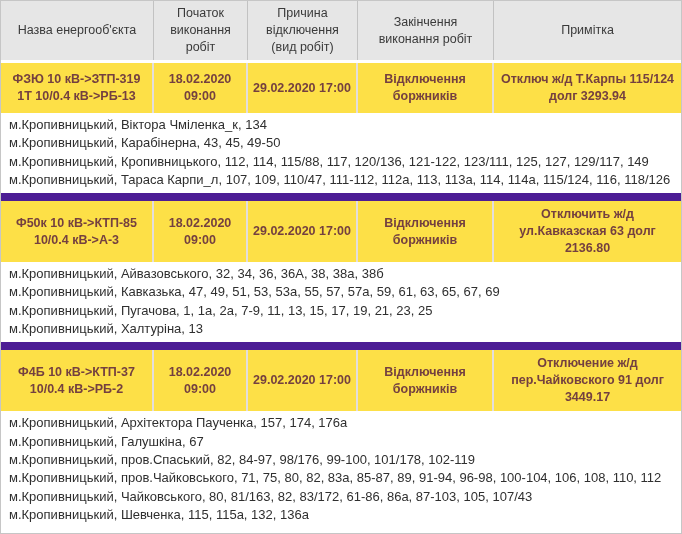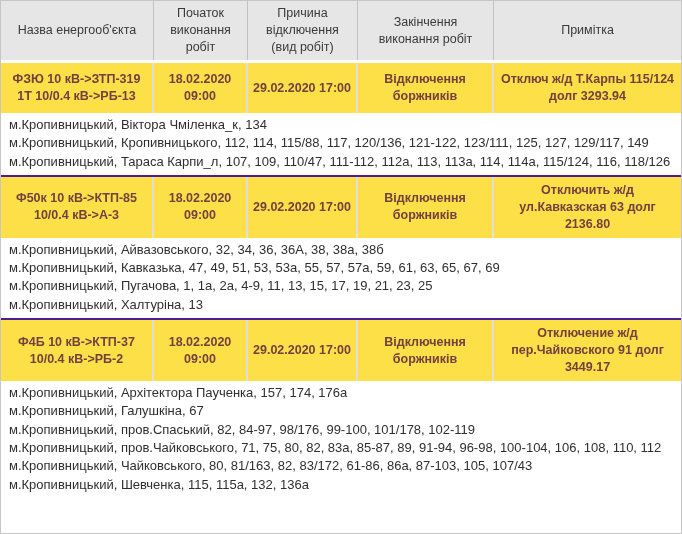--- a/index.html
+++ b/index.html
@@ -32,21 +32,21 @@
     text-align: center;
     padding: 4px 6px;
     box-sizing: border-box;
     border-right: 1px solid #c2c2c2;
     color: #3a3a3a;
     font-size: 12.5px;
     line-height: 17px;
   }
   .header-cell:last-child { border-right: none; }
   
-  .outage-group.separated { border-top: 2px solid #4c1d95; }
+  .outage-group.separated { border-top: 8px solid #4c1d95; }
   .main-row { background: #fde047; }
   .main-cell {
     min-height: 50px;
     display: flex;
     align-items: center;
     justify-content: center;
     text-align: center;
     padding: 5px 5px;
     box-sizing: border-box;
     border-right: 2px solid #e3dedc;
@@ -86,37 +86,38 @@
   <div class="outage-group">
     <div class="grid-row main-row">
       <div class="main-cell">ФЗЮ 10 кВ-&gt;ЗТП-319 1Т 10/0.4 кВ-&gt;РБ-13</div>
       <div class="main-cell">18.02.2020 09:00</div>
       <div class="main-cell">29.02.2020 17:00</div>
       <div class="main-cell">Відключення боржників</div>
       <div class="main-cell">Отключ ж/д Т.Карпы 115/124 долг 3293.94</div>
     </div>
     <div class="address-block">
       <div class="address-row">м.Кропивницький, Віктора Чміленка_к, 134</div>
+      <div class="address-row">м.Кропивницький, Карабінерна, 43, 45, 49-50</div>
       <div class="address-row">м.Кропивницький, Кропивницького, 112, 114, 115/88, 117, 120/136, 121-122, 123/111, 125, 127, 129/117, 149</div>
       <div class="address-row">м.Кропивницький, Тараса Карпи_л, 107, 109, 110/47, 111-112, 112а, 113, 113а, 114, 114а, 115/124, 116, 118/126</div>
     </div>
   </div>
 
   <div class="outage-group separated">
     <div class="grid-row main-row">
       <div class="main-cell">Ф50к 10 кВ-&gt;КТП-85 10/0.4 кВ-&gt;А-3</div>
       <div class="main-cell">18.02.2020 09:00</div>
       <div class="main-cell">29.02.2020 17:00</div>
       <div class="main-cell">Відключення боржників</div>
       <div class="main-cell">Отключить ж/д ул.Кавказская 63 долг 2136.80</div>
     </div>
     <div class="address-block">
       <div class="address-row">м.Кропивницький, Айвазовського, 32, 34, 36, 36А, 38, 38а, 38б</div>
       <div class="address-row">м.Кропивницький, Кавказька, 47, 49, 51, 53, 53а, 55, 57, 57а, 59, 61, 63, 65, 67, 69</div>
-      <div class="address-row">м.Кропивницький, Пугачова, 1, 1а, 2а, 4-9, 11, 13, 15, 17, 19, 21, 23, 25</div>
+      <div class="address-row">м.Кропивницький, Пугачова, 1, 1а, 2а, 7-9, 11, 13, 15, 17, 19, 21, 23, 25</div>
       <div class="address-row">м.Кропивницький, Халтуріна, 13</div>
     </div>
   </div>
 
   <div class="outage-group separated">
     <div class="grid-row main-row">
       <div class="main-cell">Ф4Б 10 кВ-&gt;КТП-37 10/0.4 кВ-&gt;РБ-2</div>
       <div class="main-cell">18.02.2020 09:00</div>
       <div class="main-cell">29.02.2020 17:00</div>
       <div class="main-cell">Відключення боржників</div>

